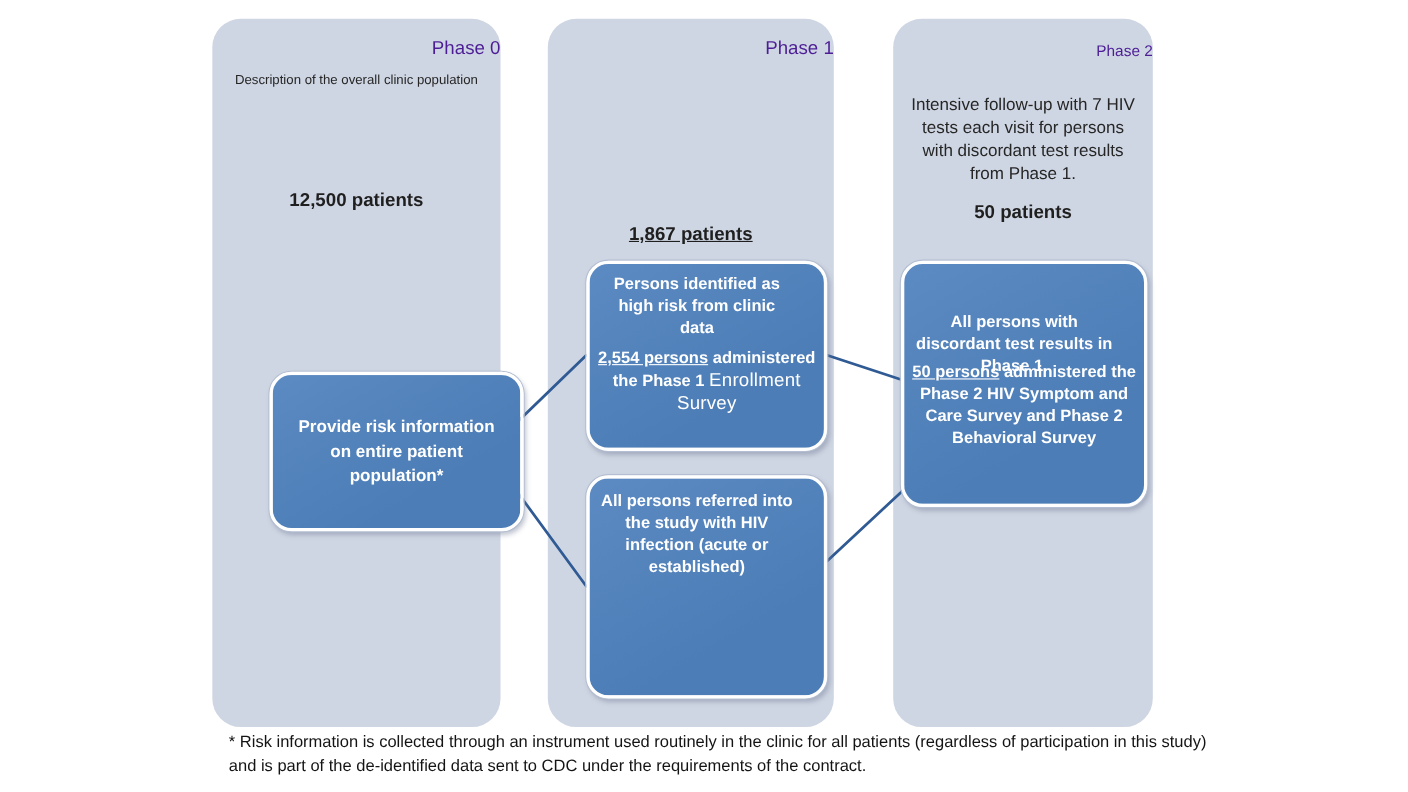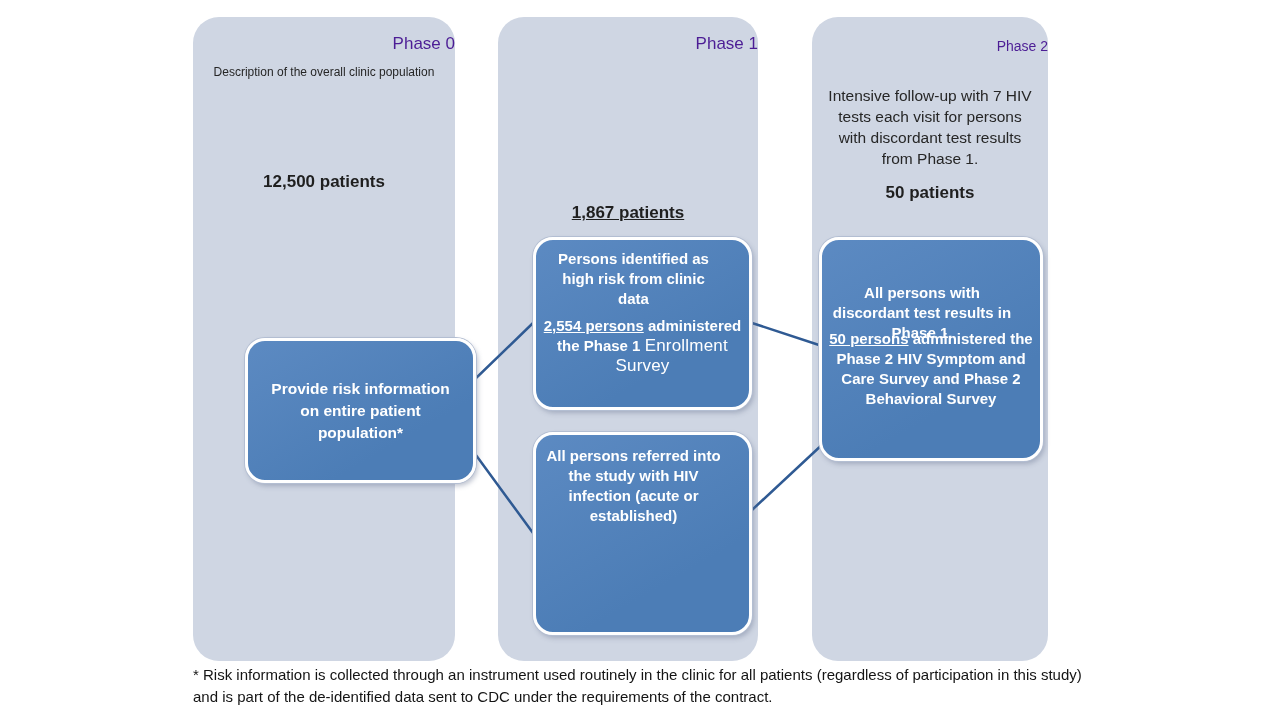--- a/index.html
+++ b/index.html
@@ -47,21 +47,21 @@
   .bb-group { position:absolute; left:6px; right:6px; }
   .box-p1-top .bb-group    { top:76px; }
   .box-p1-bottom .bb-group { top:122px; }
   .box-phase2 .bb-group    { top:89px; }
   .persons { text-decoration:underline; font-weight:bold; }
   .alt-font { font-weight:normal; font-size:17px; letter-spacing:0.2px; }
 
   .connectors { position:absolute; left:0; top:0; width:1280px; height:720px; pointer-events:none; }
 
   .footnote {
-    position:absolute; left:193px; top:664px; width:892px;
+    position:absolute; left:208px; top:664px; width:892px;
     font-size:15px; line-height:21.5px; color:#141414; text-align:left;
   }
 </style>
 </head>
 <body>
 
 <div class="canvas">
 
   <div class="column col-phase0">
     <div class="col-title">Phase 0</div>

